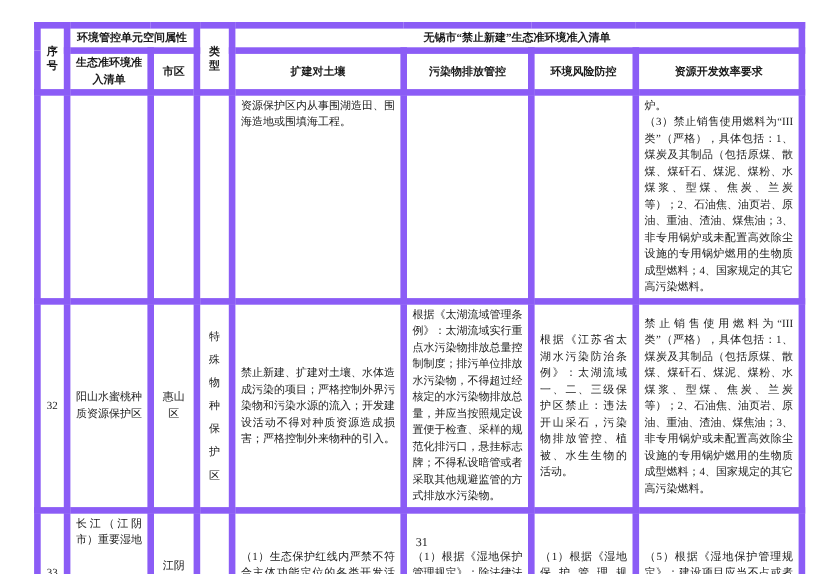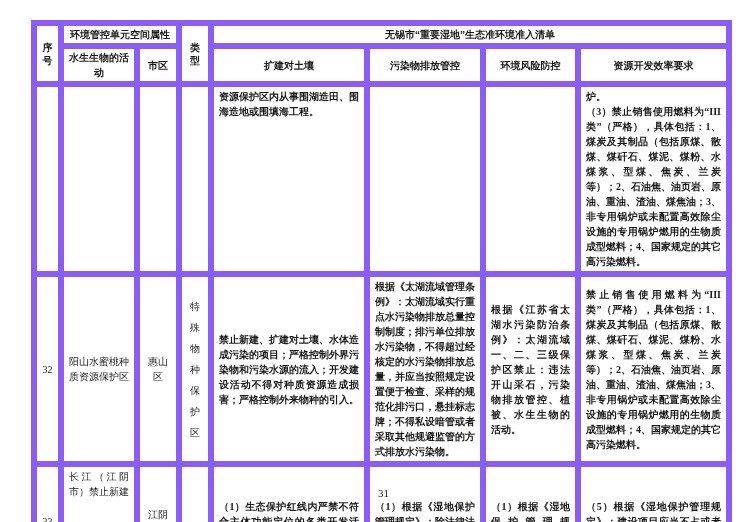--- a/index.html
+++ b/index.html
@@ -18,21 +18,21 @@
     border:6px solid #8b5cf6;
     font-size:10px; line-height:15px;
     padding:2px 4px;
     overflow:hidden;
   }
   .doc-table th {
     font-weight:bold; text-align:center; vertical-align:middle; padding:1px 2px;
   }
   td.c-center { text-align:center; vertical-align:middle; }
   td.c-name   { text-align:justify; vertical-align:middle; padding:2px 5px; }
-  td.c-body   { text-align:justify; vertical-align:middle; white-space:pre-wrap; padding:2px 5px;font-weight:bold; }
+  td.c-body   { text-align:justify; vertical-align:middle; white-space:pre-wrap; padding:2px 5px; }
   tr.row-cont td.c-body { vertical-align:top; }
   tr.row-last td { vertical-align:top; }
 
   .vtext { width:1em; margin:0 auto; text-align:center; word-break:break-all; }
   th .vtext { line-height:13px; }
   .vtype-mid { line-height:21px; }
   .vtype-last { line-height:23px;margin-left:41px; }
   .clip { max-height:45px; overflow:hidden; }
 
   .page-number {
@@ -58,24 +58,24 @@
     </colgroup>
     <thead>
       <tr style="height:17px">
         <th rowspan="2">
           <div class="vtext">序号</div>
         </th>
         <th colspan="2">环境管控单元空间属性</th>
         <th rowspan="2">
           <div class="vtext">类型</div>
         </th>
-        <th colspan="4">无锡市“重要湿地”生态准环境准入清单</th>
+        <th colspan="4">无锡市“禁止新建”生态准环境准入清单</th>
       </tr>
       <tr style="height:27px">
-        <th>水生生物的活动</th>
+        <th>生态准环境准入清单</th>
         <th>市区</th>
         <th>扩建对土壤</th>
         <th>污染物排放管控</th>
         <th>环境风险防控</th>
         <th>资源开发效率要求</th>
       </tr>
     </thead>
     <tbody>
 
       <tr class="row-cont" style="height:178px">
@@ -101,21 +101,21 @@
         </td>
         <td class="c-body">禁止新建、扩建对土壤、水体造成污染的项目；严格控制外界污染物和污染水源的流入；开发建设活动不得对种质资源造成损害；严格控制外来物种的引入。</td>
         <td class="c-body">根据《太湖流域管理条例》：太湖流域实行重点水污染物排放总量控制制度；排污单位排放水污染物，不得超过经核定的水污染物排放总量，并应当按照规定设置便于检查、采样的规范化排污口，悬挂标志牌；不得私设暗管或者采取其他规避监管的方式排放水污染物。</td>
         <td class="c-body">根据《江苏省太湖水污染防治条例》：太湖流域一、二、三级保护区禁止：违法开山采石，污染物排放管控、植被、水生生物的活动。</td>
         <td class="c-body">禁止销售使用燃料为“III类”（严格），具体包括：1、煤炭及其制品（包括原煤、散煤、煤矸石、煤泥、煤粉、水煤浆、型煤、焦炭、兰炭等）；2、石油焦、油页岩、原油、重油、渣油、煤焦油；3、非专用锅炉或未配置高效除尘设施的专用锅炉燃用的生物质成型燃料；4、国家规定的其它高污染燃料。</td>
       </tr>
 
       <tr class="row-last" style="height:46px">
         <td class="c-center" style="vertical-align:middle">33</td>
         <td class="c-name">
-          <div class="clip">长江（江阴市）禁止新建</div>
+          <div class="clip">长江（江阴市）重要湿地</div>
         </td>
         <td class="c-center" style="vertical-align:middle">江阴市</td>
         <td class="c-center">
           <div class="vtext vtype-last clip">重要湿</div>
         </td>
         <td class="c-body">
           <div class="clip">（1）生态保护红线内严禁不符合主体功能定位的各类开发活动。
 （4）生态空间管控区域以生态保</div>
         </td>
         <td class="c-body">

